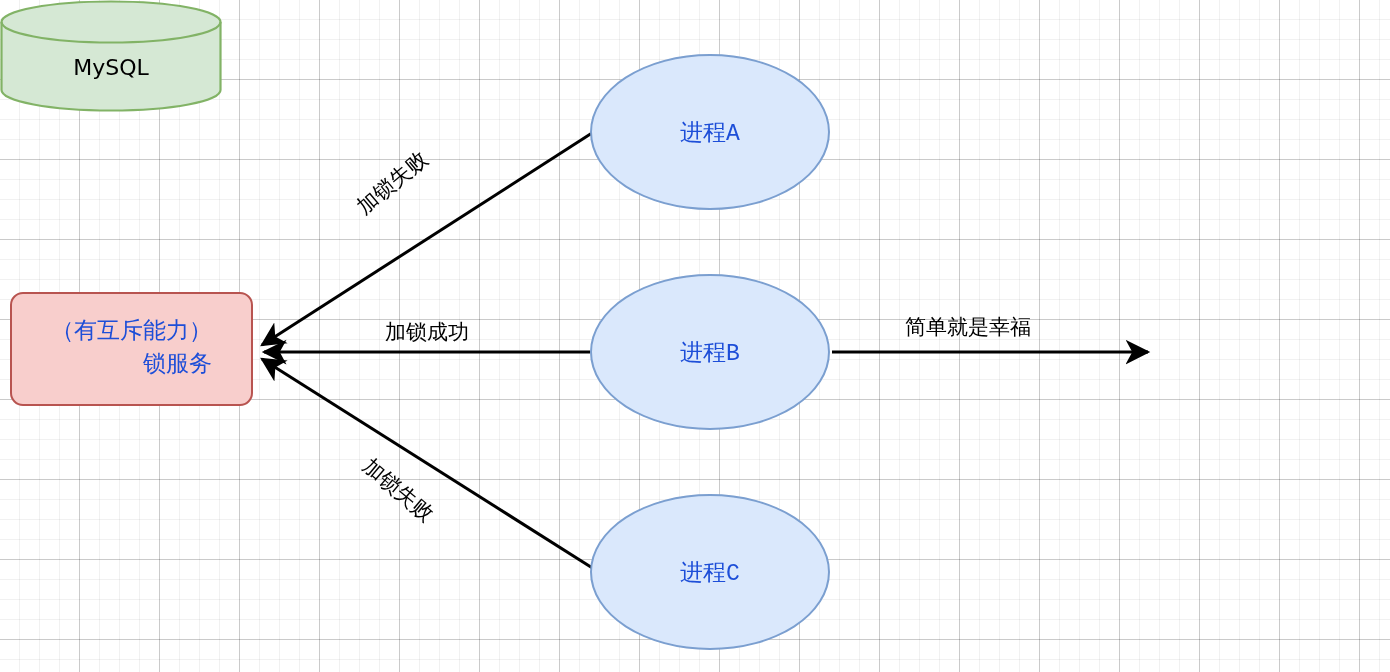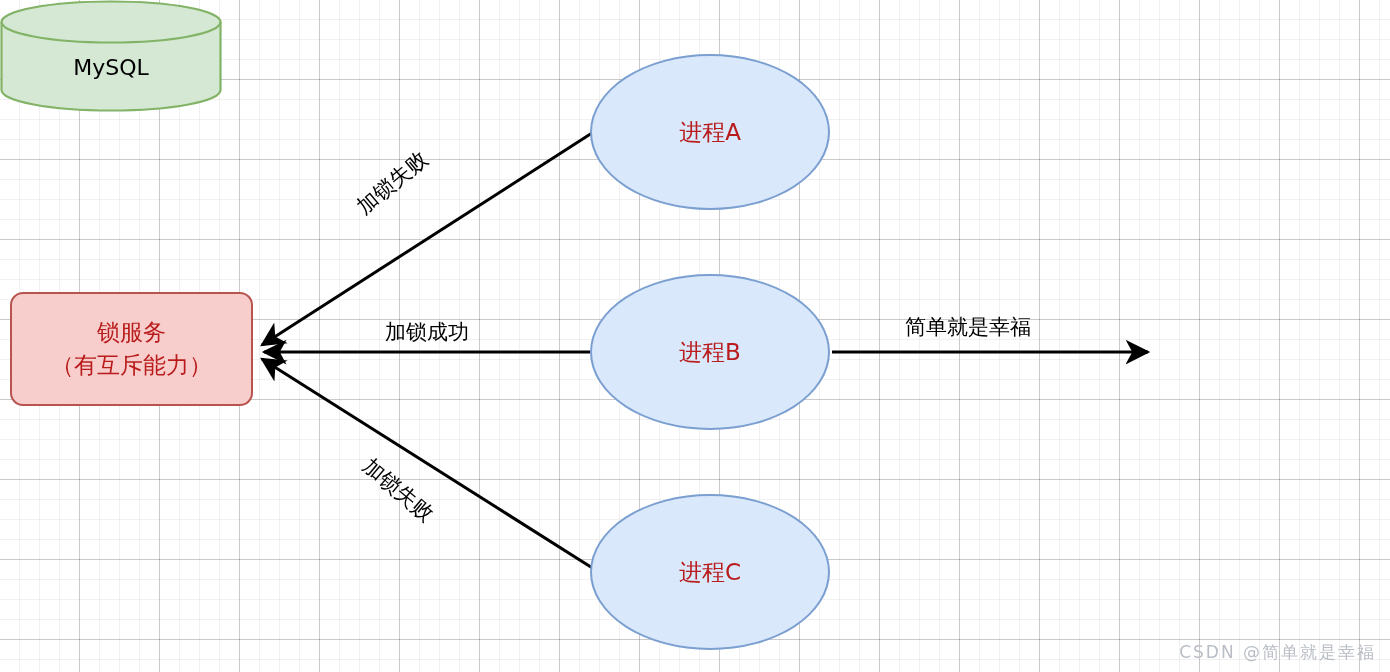--- a/index.html
+++ b/index.html
@@ -31,22 +31,23 @@
     left: 0; top: 0;
     width: 1390px;
     height: 672px;
   }
   .node {
     position: absolute;
     box-sizing: border-box;
     display: flex;
     align-items: center;
     justify-content: center;
-    text-align: center;
-    color: #b91c1c;
+    text-align: right;
+    color: #1d4ed8;
+    font-family: Liberation Mono, monospace;
   }
   .lock-box {
     left: 10px;
     top: 292px;
     width: 243px;
     height: 114px;
     background: #f8cecc;
     border: 2px solid #b85450;
     border-radius: 13px;
     font-size: 23px;
@@ -144,22 +145,22 @@
 
     <line x1="590" y1="352" x2="264" y2="352" stroke="#000000" stroke-width="3" marker-end="url(#arrow)"></line>
 
     <line x1="594" y1="569" x2="262" y2="359" stroke="#000000" stroke-width="3" marker-end="url(#arrow)"></line>
 
     <line x1="832" y1="352" x2="1148" y2="352" stroke="#000000" stroke-width="3" marker-end="url(#arrow)"></line>
   </svg>
 
   <div class="node lock-box">
     <div>
+      <div>（有互斥能力）</div>
       <div>锁服务</div>
-      <div>（有互斥能力）</div>
     </div>
   </div>
 
   <div class="node proc proc-a">
     <span>进程A</span>
   </div>
 
   <div class="node proc proc-c">
     <span>进程C</span>
   </div>
@@ -174,15 +175,14 @@
       <path d="M 1.5 22 A 109.5 20.5 0 0 0 220.5 22" fill="none" stroke="#82b366" stroke-width="2.2"></path>
     </svg>
     <div class="db-label">MySQL</div>
   </div>
 
   <div class="edge-label lbl-fail-top">加锁失败</div>
   <div class="edge-label lbl-ok">加锁成功</div>
   <div class="edge-label lbl-fail-bottom">加锁失败</div>
   <div class="edge-label lbl-modify">简单就是幸福</div>
 
-  <div class="watermark">CSDN @简单就是幸福</div>
 
 </div>
 
 </body></html>

